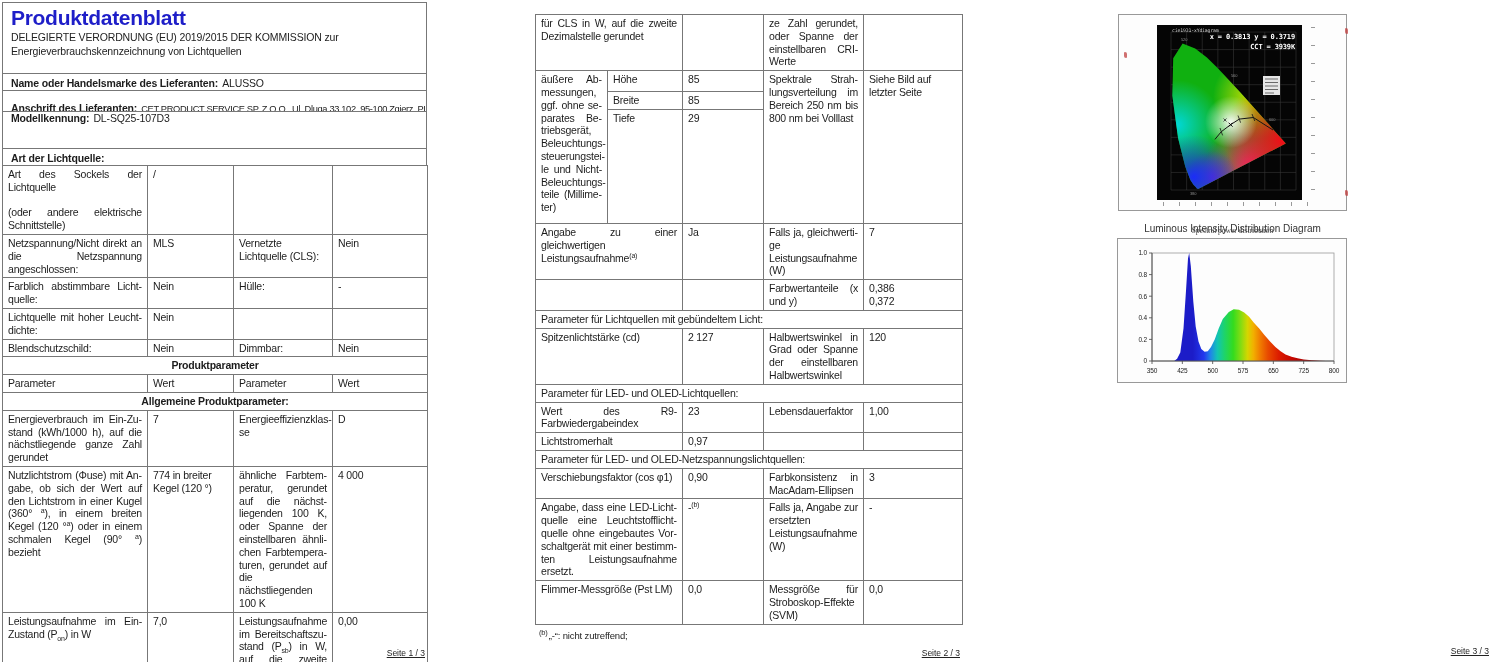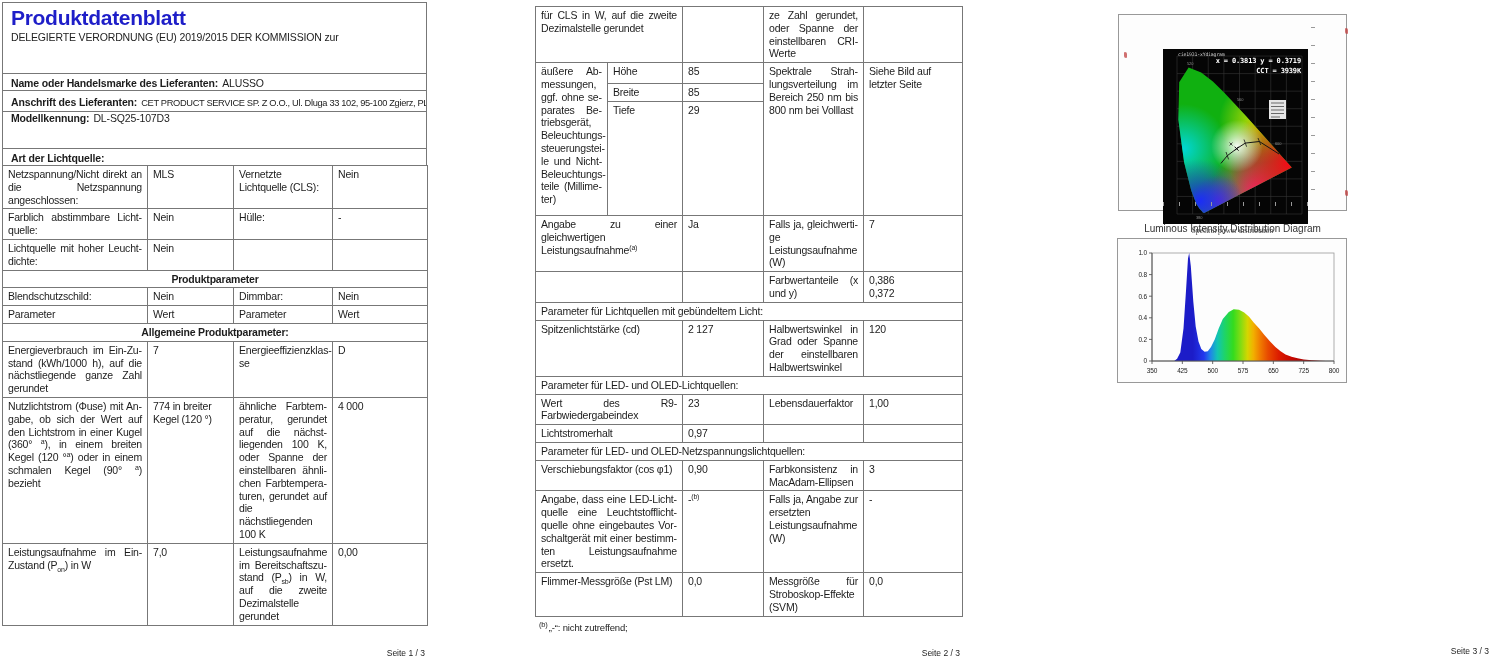--- a/index.html
+++ b/index.html
@@ -17,96 +17,103 @@
   .inforow.addr .val{font-size:9.3px;letter-spacing:-0.35px;}
   
   table.sheet{border-collapse:collapse;table-layout:fixed;width:100%;margin-top:-1px;}
   table.sheet td{border:1px solid #777;vertical-align:top;padding:2px 5px;line-height:1.22;overflow:hidden;letter-spacing:-0.2px;}
   td.c{text-align:justify;}
   td.v{}
   td.s{font-weight:bold;text-align:center;padding-top:1px;}
   td.sl{font-weight:normal;text-align:left;}
   td sup{font-size:7px;line-height:0;}
   td sub{font-size:7px;line-height:0;}
-  .pagefoot{position:absolute;font-size:8.5px;color:#222;letter-spacing:0;}
+  .pagefoot{position:absolute;font-size:8.5px;color:#222;letter-spacing:0;text-decoration:underline;}
   .fn{font-size:9.5px;margin:3px 0 0 4px;color:#1c1c1c;}
   .fn .fnm{vertical-align:super;font-size:7.5px;margin-right:1px;}
   
   #page2{left:535px;top:2px;width:427px;height:656px;}
   
   #page3{left:1110px;top:0;width:388px;height:662px;}
   .figbox{position:absolute;border:1px solid #999;background:#fdfdfd;box-sizing:border-box;}
   #figbox1{left:8px;top:14px;width:229px;height:197px;}
   #figbox2{left:7px;top:238px;width:230px;height:145px;}
-  #cie-wrap{position:absolute;left:44px;top:10px;width:145px;height:175px;margin-top:24px;}
+  #cie-wrap{position:absolute;left:38px;top:10px;width:145px;height:175px;}
   .tickrow{position:absolute;left:44px;top:187px;width:145px;height:4px;
            background:repeating-linear-gradient(90deg,#999 0 1px,transparent 1px 16px);}
   .tickcol{position:absolute;left:192px;top:12px;width:4px;height:172px;
            background:repeating-linear-gradient(180deg,#999 0 1px,transparent 1px 18px);}
   .caption1{position:absolute;left:8px;top:223px;width:229px;text-align:center;font-size:10px;color:#333;letter-spacing:0;}
   .caption2{position:absolute;left:8px;top:226px;width:229px;text-align:center;font-size:7.5px;color:#444;font-family:"Liberation Serif",serif;letter-spacing:0;}
   .redmark{position:absolute;width:3px;height:6px;background:#c04040;border-radius:1px 2px 1px 2px;opacity:.75;}
 </style>
 </head>
 <body>
 
 <div id="screen">
 
   <div class="page" id="page1">
     <div class="titlebox">
       <h1 class="doc-title">Produktdatenblatt</h1>
       <div class="subtitle">DELEGIERTE VERORDNUNG (EU) 2019/2015 DER KOMMISSION zur</div>
+      <div class="subtitle">Energieverbrauchskennzeichnung von Lichtquellen</div>
     </div>
     <div class="inforow" style="height:18px">
       <span class="lbl">Name oder Handelsmarke des Lieferanten:</span><span class="val">ALUSSO</span>
     </div>
-    <div class="inforow addr" style="height:22px;padding-top:5px">
+    <div class="inforow addr" style="height:22px;padding-top:11px">
       <span class="lbl">Anschrift des Lieferanten:</span><span class="val">CET PRODUCT SERVICE SP. Z O.O., Ul. Dluga 33 102, 95-100 Zgierz, PL</span>
     </div>
     <div class="inforow" style="height:38px;padding-top:0">
       <span class="lbl">Modellkennung:</span><span class="val">DL-SQ25-107D3</span>
     </div>
     <div class="inforow" style="height:18px">
       <span class="lbl">Art der Lichtquelle:</span>
     </div>
 
     <table class="sheet">
       <colgroup>
           <col style="width:145px">
           <col style="width:86px">
           <col style="width:99px">
           <col style="width:95px">
         </colgroup>
       <tbody>
+      <tr style="height:41px">
+        <td class="c">Art des Sockels der Lichtquelle<br><br>(oder andere elektrische Schnittstelle)</td>
+        <td class="v">/</td>
+        <td class="c"></td>
+        <td class="v"></td>
+      </tr>
       <tr style="height:39px">
         <td class="c">Netzspannung/Nicht direkt an die Netzspannung angeschlos­sen:</td>
         <td class="v">MLS</td>
         <td class="c">Vernetzte Lichtquel­le (CLS):</td>
         <td class="v">Nein</td>
       </tr>
       <tr style="height:27px">
         <td class="c">Farblich abstimmbare Licht­quelle:</td>
         <td class="v">Nein</td>
         <td class="c">Hülle:</td>
         <td class="v">-</td>
       </tr>
       <tr style="height:27px">
         <td class="c">Lichtquelle mit hoher Leucht­dichte:</td>
         <td class="v">Nein</td>
         <td class="c"></td>
         <td class="v"></td>
       </tr>
       <tr style="height:15px">
+        <td class="c">Blendschutzschild:</td>
+        <td class="v">Nein</td>
+        <td class="c">Dimmbar:</td>
+        <td class="v">Nein</td>
+      </tr>
+      <tr style="height:15px">
         <td class="s" colspan="4">Produktparameter</td>
-      </tr>
-      <tr style="height:15px">
-        <td class="c">Blendschutzschild:</td>
-        <td class="v">Nein</td>
-        <td class="c">Dimmbar:</td>
-        <td class="v">Nein</td>
       </tr>
       <tr style="height:14px">
         <td>Parameter</td>
         <td>Wert</td>
         <td>Parameter</td>
         <td>Wert</td>
       </tr>
       <tr style="height:14px">
         <td class="s" colspan="4">Allgemeine Produktparameter:</td>
       </tr>
@@ -128,21 +135,21 @@
         <td class="c">Leistungsaufnahme im Bereitschaftszu­stand (P<sub>sb</sub>) in W, auf die zweite Dezimal­stelle gerundet</td>
         <td class="v">0,00</td>
       </tr>
 
     </tbody>
       </table>
     <div class="pagefoot" style="right:2px;top:646px">Seite 1 / 3</div>
   </div>
 
   <div class="page" id="page2">
-    <table class="sheet" style="margin-top:4px">
+    <table class="sheet" style="margin-top:12px">
       <colgroup>
           <col style="width:72px">
           <col style="width:75px">
           <col style="width:81px">
           <col style="width:100px">
           <col style="width:99px">
         </colgroup>
       <tbody>
           <tr style="height:43px">
         <td class="c" colspan="2">für CLS in W, auf die zweite De­zimalstelle gerundet</td>

